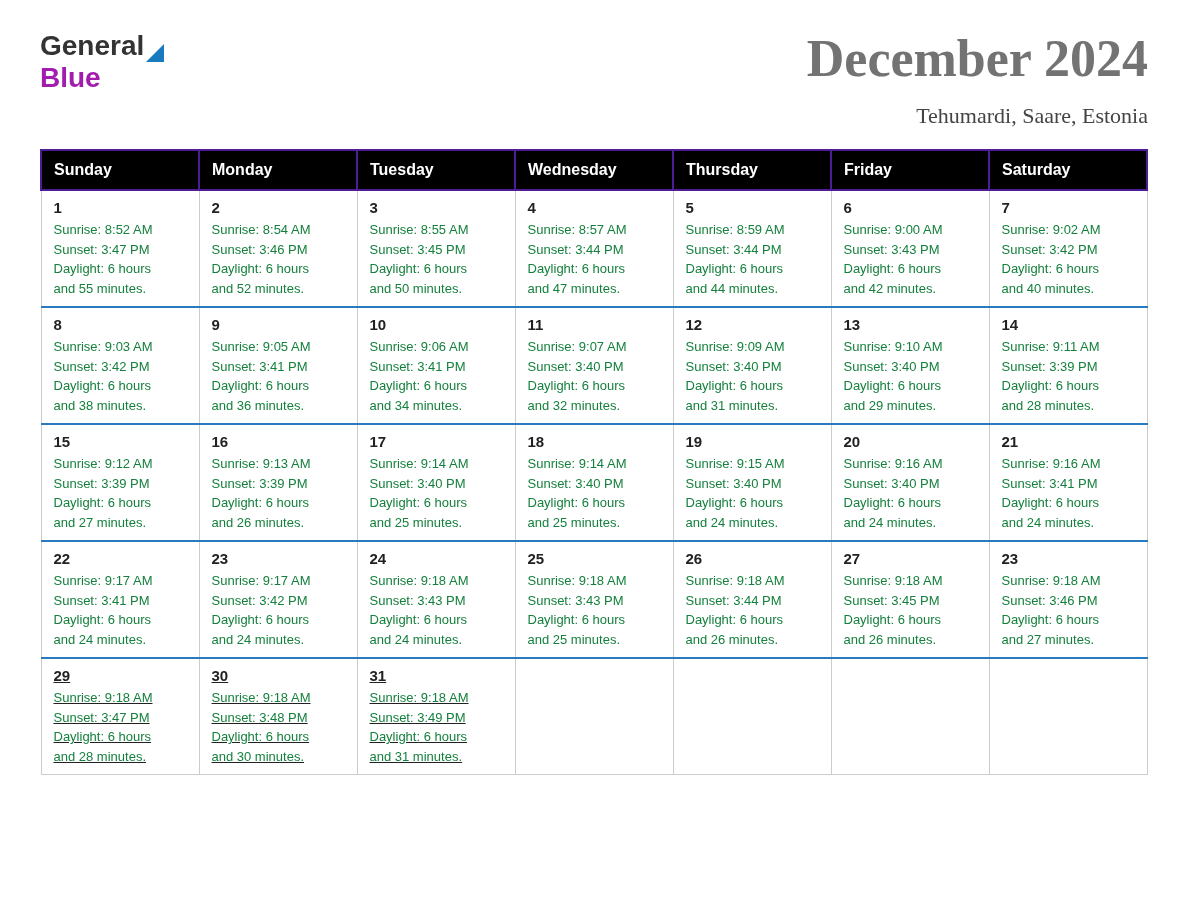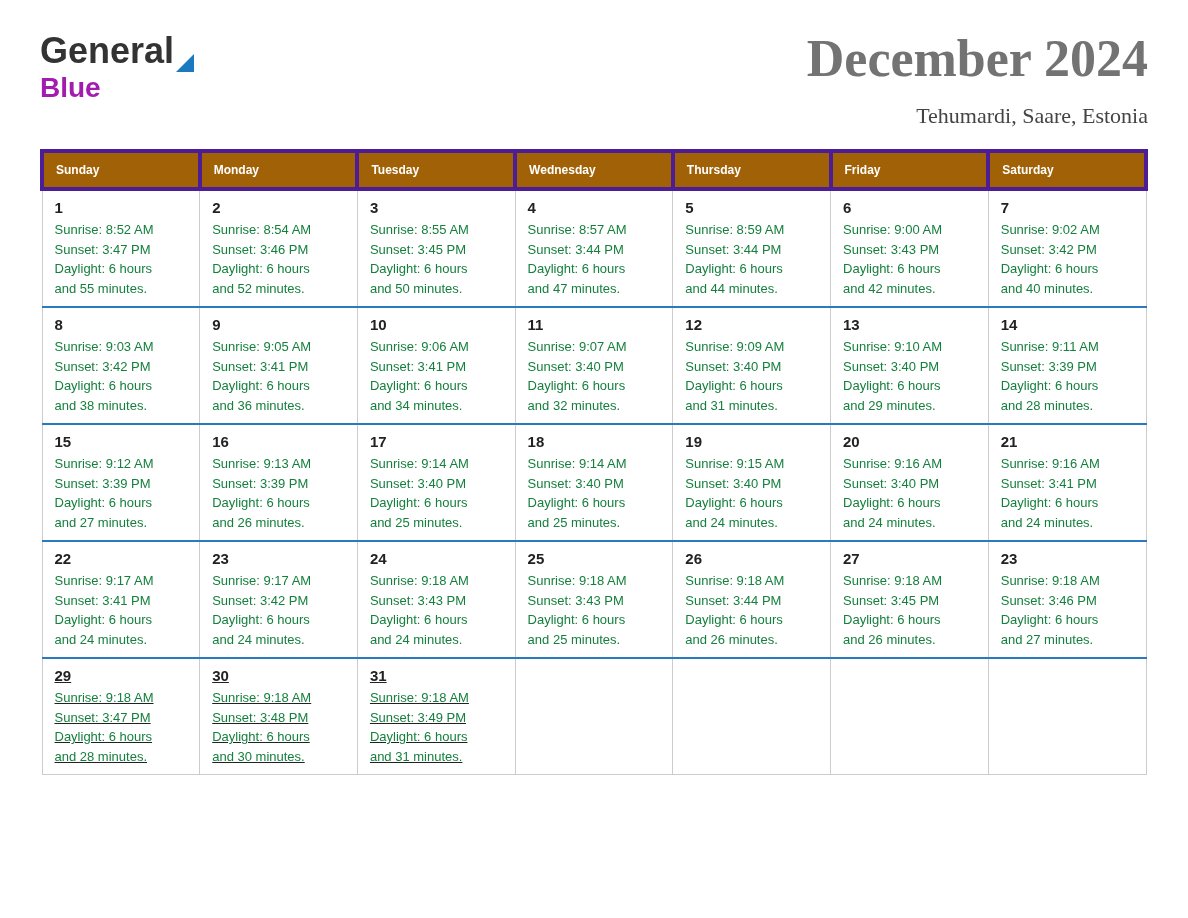--- a/index.html
+++ b/index.html
@@ -44,27 +44,27 @@
       color: #444;
       font-family: Georgia, serif;
       margin-top: 16px;
     }
     .calendar-table {
       width: 100%;
       border-collapse: collapse;
       border: 1px solid #2a7abf;
     }
     .calendar-table th {
-      background-color: #a16207;
+      background-color: #000000;
       color: #fff;
-      font-size: 12px;
+      font-size: 16px;
       font-weight: bold;
       padding: 10px 12px;
       text-align: left;
-      border: 4px solid #4c1d95;
+      border: 2px solid #4c1d95;
     }
     .calendar-table td {
       vertical-align: top;
       padding: 8px 12px;
       border: 1px solid #ccc;
       width: 14.28%;
       font-size: 13.5px;
       color: #222;
       min-height: 100px;
       border-bottom: 2px solid #2a7abf;
@@ -87,21 +87,21 @@
     .empty-cell {
       background: #fff;
     }
   </style>
 </head>
 <body>
 
 <div class="header">
   <div class="logo-container">
     <div class="logo-row1">
-      <span style="font-size:36px;font-weight:bold;color:#333;font-family:Arial,sans-serif;">General</span>
+      <span style="font-size:28px;font-weight:bold;color:#333;font-family:Arial,sans-serif;">General</span>
       <div style="display:flex;flex-direction:column;align-items:flex-end;margin-left:2px;">
         <svg width="18" height="18" viewBox="0 0 18 18">
           <polygon points="0,18 18,0 18,18" fill="#1a7abf"></polygon>
         </svg>
       </div>
     </div>
     <div class="logo-row2">
       <span style="font-size:28px;font-weight:bold;color:#a21caf;font-family:Arial,sans-serif;">Blue</span>
     </div>
   </div>

